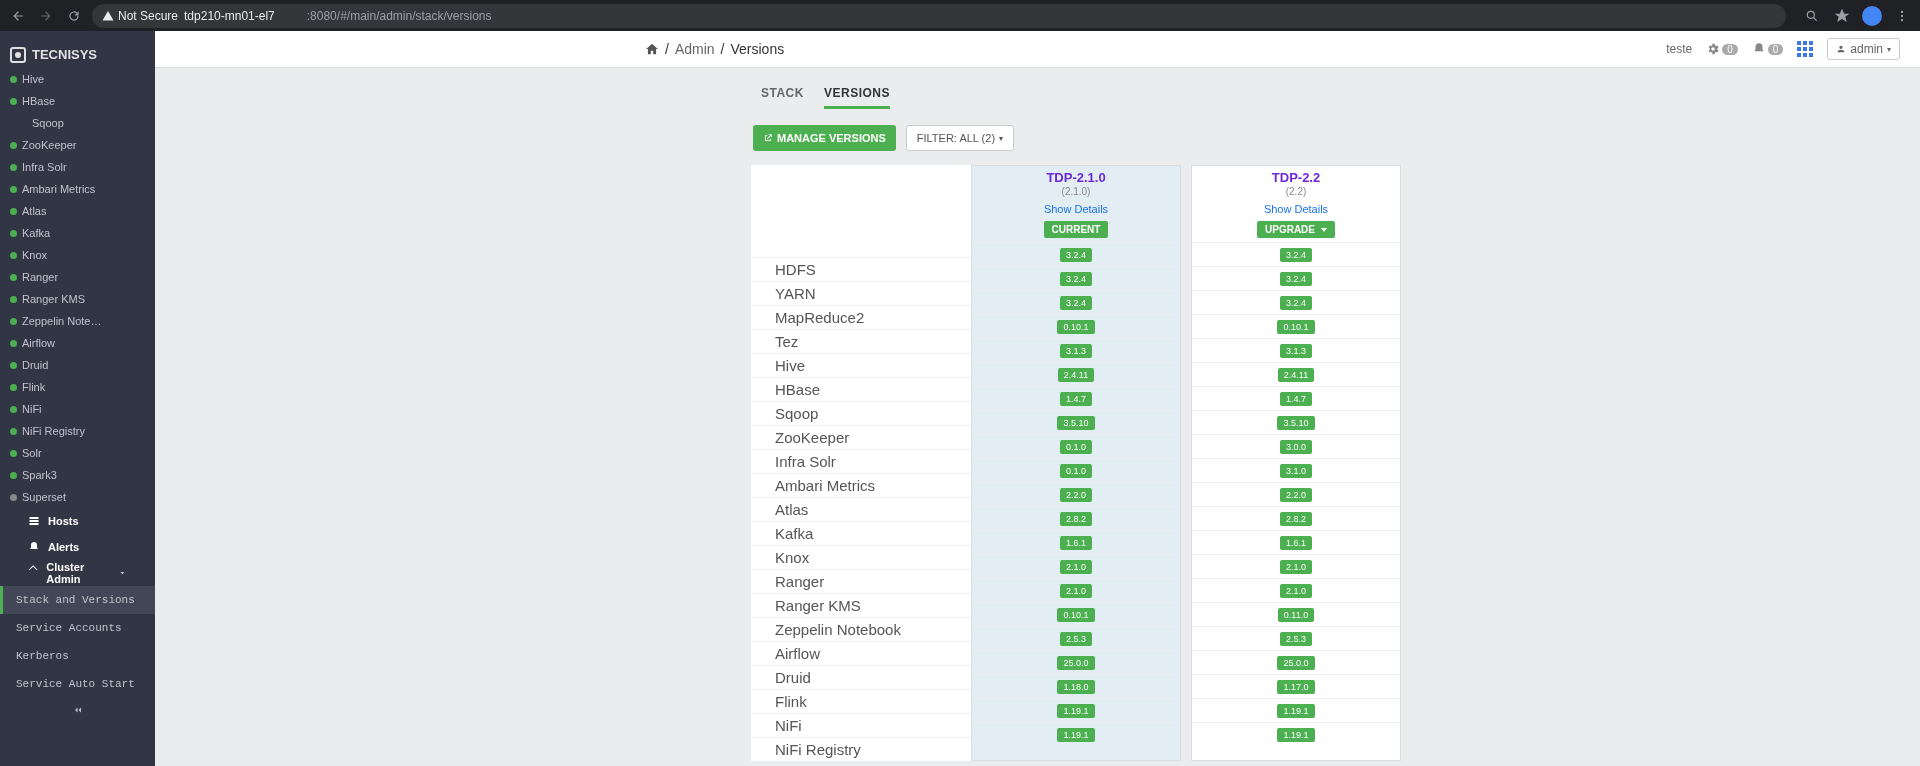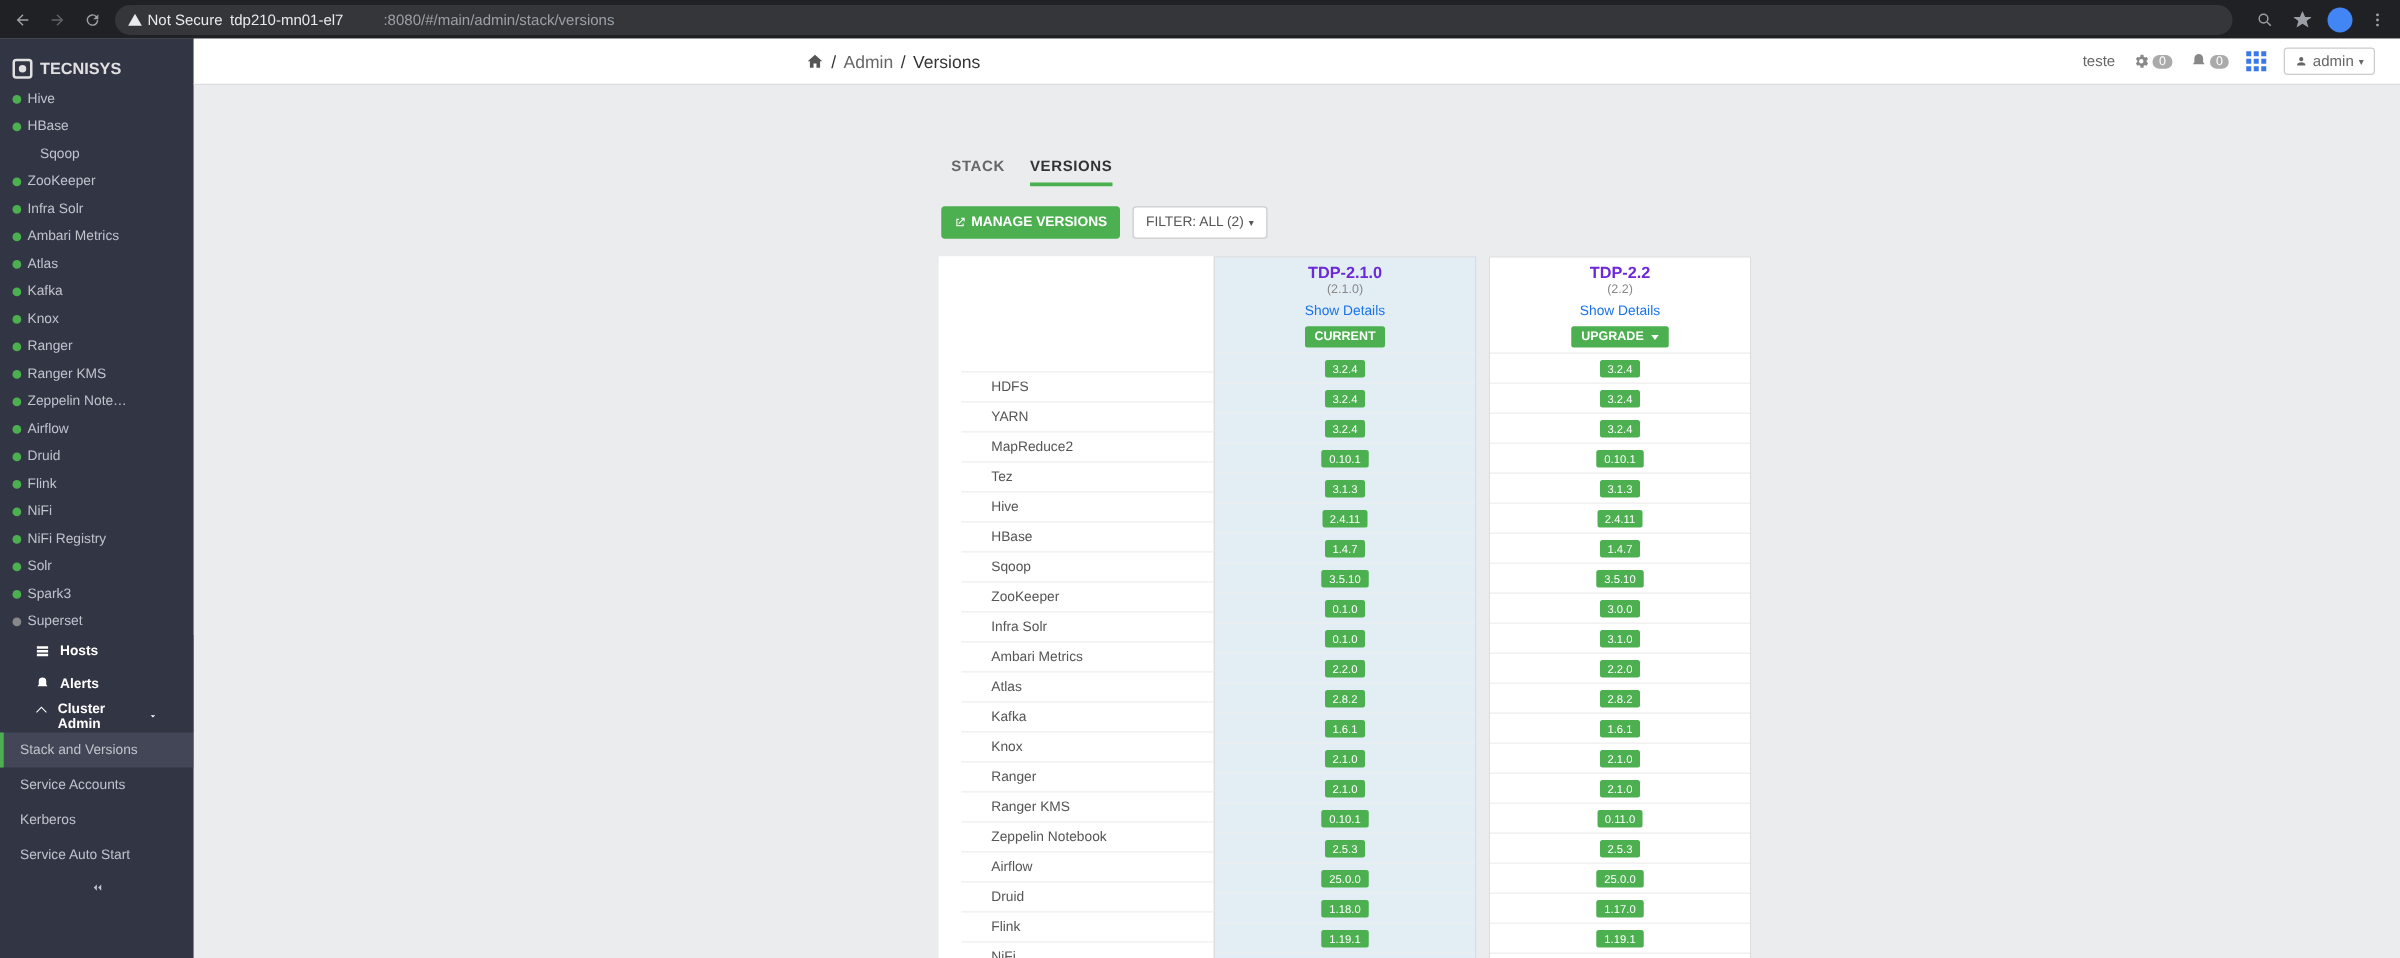--- a/index.html
+++ b/index.html
@@ -25,48 +25,48 @@
 .brand .logo { width: 16px; height: 16px; border: 2px solid #e0e0e0; border-radius: 3px; display: flex; align-items: center; justify-content: center; }
 .brand .logo-inner { width:6px;height:6px;border-radius:50%;background:#e0e0e0;}
 .side-list { list-style: none; }
 .side-item { display: flex; align-items: center; height: 22px; padding-left: 22px; position: relative; color: #c0c3cc; }
 .side-item .dot { width: 7px; height: 7px; border-radius: 50%; background: #4caf50; position: absolute; left: 10px; }
 .side-item.gray .dot { background: #888; }
 .side-sub { padding-left: 32px; height: 22px; display: flex; align-items: center; color: #c0c3cc; }
 .side-section { height: 26px; display: flex; align-items: center; padding: 0 28px; font-weight: bold; gap: 8px; color: #fff; background:#323544;}
 .side-section.expandable { justify-content: space-between; }
 .side-sub-nav { list-style: none; }
-.side-sub-nav li { height: 28px; display: flex; align-items: center; padding-left: 16px; color: #c0c3cc; font-size: 11px;}
+.side-sub-nav li { height: 28px; display: flex; align-items: center; padding-left: 16px; color: #c0c3cc; font-size: 11px; font-family: Liberation Mono, monospace;}
 .side-sub-nav li.active { background: #434656; border-left: 3px solid #4caf50; padding-left:13px;}
 .collapse-btn { height: 24px; display: flex; align-items: center; justify-content: center; color:#c0c3cc;}
 .side-section svg, .chrome svg { fill: currentColor; }
 
 
 .content { flex: 1; background: #ebecee; }
 .topbar { height: 37px; background: #fff; display: flex; align-items: center; padding: 0 20px; border-bottom: 1px solid #ddd; font-size: 14px;}
 .topbar .crumbs { display: flex; align-items: center; gap: 6px; color: #333; margin-left: 470px;}
 .topbar .crumbs a { color: #666; text-decoration: none;}
 .topbar .spacer { flex: 1; }
 .topbar .right { display: flex; align-items: center; gap: 14px; color: #666; font-size: 12px;}
 .badge-count { background:#aaa;color:#fff;border-radius:8px;padding:0 5px;font-size:10px;margin-left:2px;}
 .apps-grid { display:grid;grid-template-columns:repeat(3,4px);grid-template-rows:repeat(3,4px);gap:2px;}
 .apps-grid span{background:#3b78e7;width:4px;height:4px;}
 .admin-dd{border:1px solid #ccc;border-radius:3px;padding:3px 8px;display:flex;align-items:center;gap:4px;color:#666;}
 
 
 .main-inner { padding: 14px 0 0 0; }
 .tabs { display: flex; gap: 20px; margin-left: 606px; font-size: 12px; }
-.tab { padding: 4px 0 6px; color: #666; font-weight: bold; letter-spacing: 0.5px; margin-top: 40px;}
+.tab { padding: 4px 0 6px; color: #666; font-weight: bold; letter-spacing: 0.5px;}
 .tab.active { color: #333; border-bottom: 3px solid #4caf50; }
 .actions-row { display: flex; gap: 10px; margin: 16px 0 14px 598px; }
 .btn-green { background:#4caf50; color:#fff; padding: 6px 10px; border-radius:3px; font-size:11px; font-weight:bold; display:flex;align-items:center;gap:4px;}
 .btn-white { background:#fff; color:#555; padding: 6px 10px; border:1px solid #ccc;border-radius:3px; font-size:11px; display:flex;align-items:center;gap:4px;}
 .versions-wrap { display: flex; margin-left: 596px;}
 .row-labels { width: 220px; background: #fff;}
-.row-label { height: 24px; display: flex; align-items: center; padding-left: 24px; border-top:1px solid #eee; font-size:11px; color:#555;margin-left:18px;}
+.row-label { height: 24px; display: flex; align-items: center; padding-left: 24px; border-top:1px solid #eee; font-size:15px; color:#555;}
 .version-col { width: 210px; background: #fff; border:1px solid #ddd; margin-right: 10px;}
 .version-col.current { background: #e3eef4; }
 .version-head { height: 22px; display:flex; align-items:center; justify-content:center; font-size:13px; font-weight:bold; color:#6d28d9;}
 .version-sub { font-size:10px; color:#888; text-align:center; margin-top:-2px;}
 .show-details { text-align:center; font-size:11px; margin:6px 0;}
 .show-details a{ color:#1a73e8; text-decoration:none;}
 .head-btn-row{display:flex;justify-content:center;margin-bottom:4px;}
 .pill-green{background:#4caf50;color:#fff;font-size:10px;font-weight:bold;padding:3px 8px;border-radius:2px;display:flex;align-items:center;gap:6px;}
 .caret-down{width:0;height:0;border-left:3px solid transparent;border-right:3px solid transparent;border-top:4px solid #fff;}
 .vrow{height:24px;display:flex;align-items:center;justify-content:center;border-top:1px solid #eee;}

